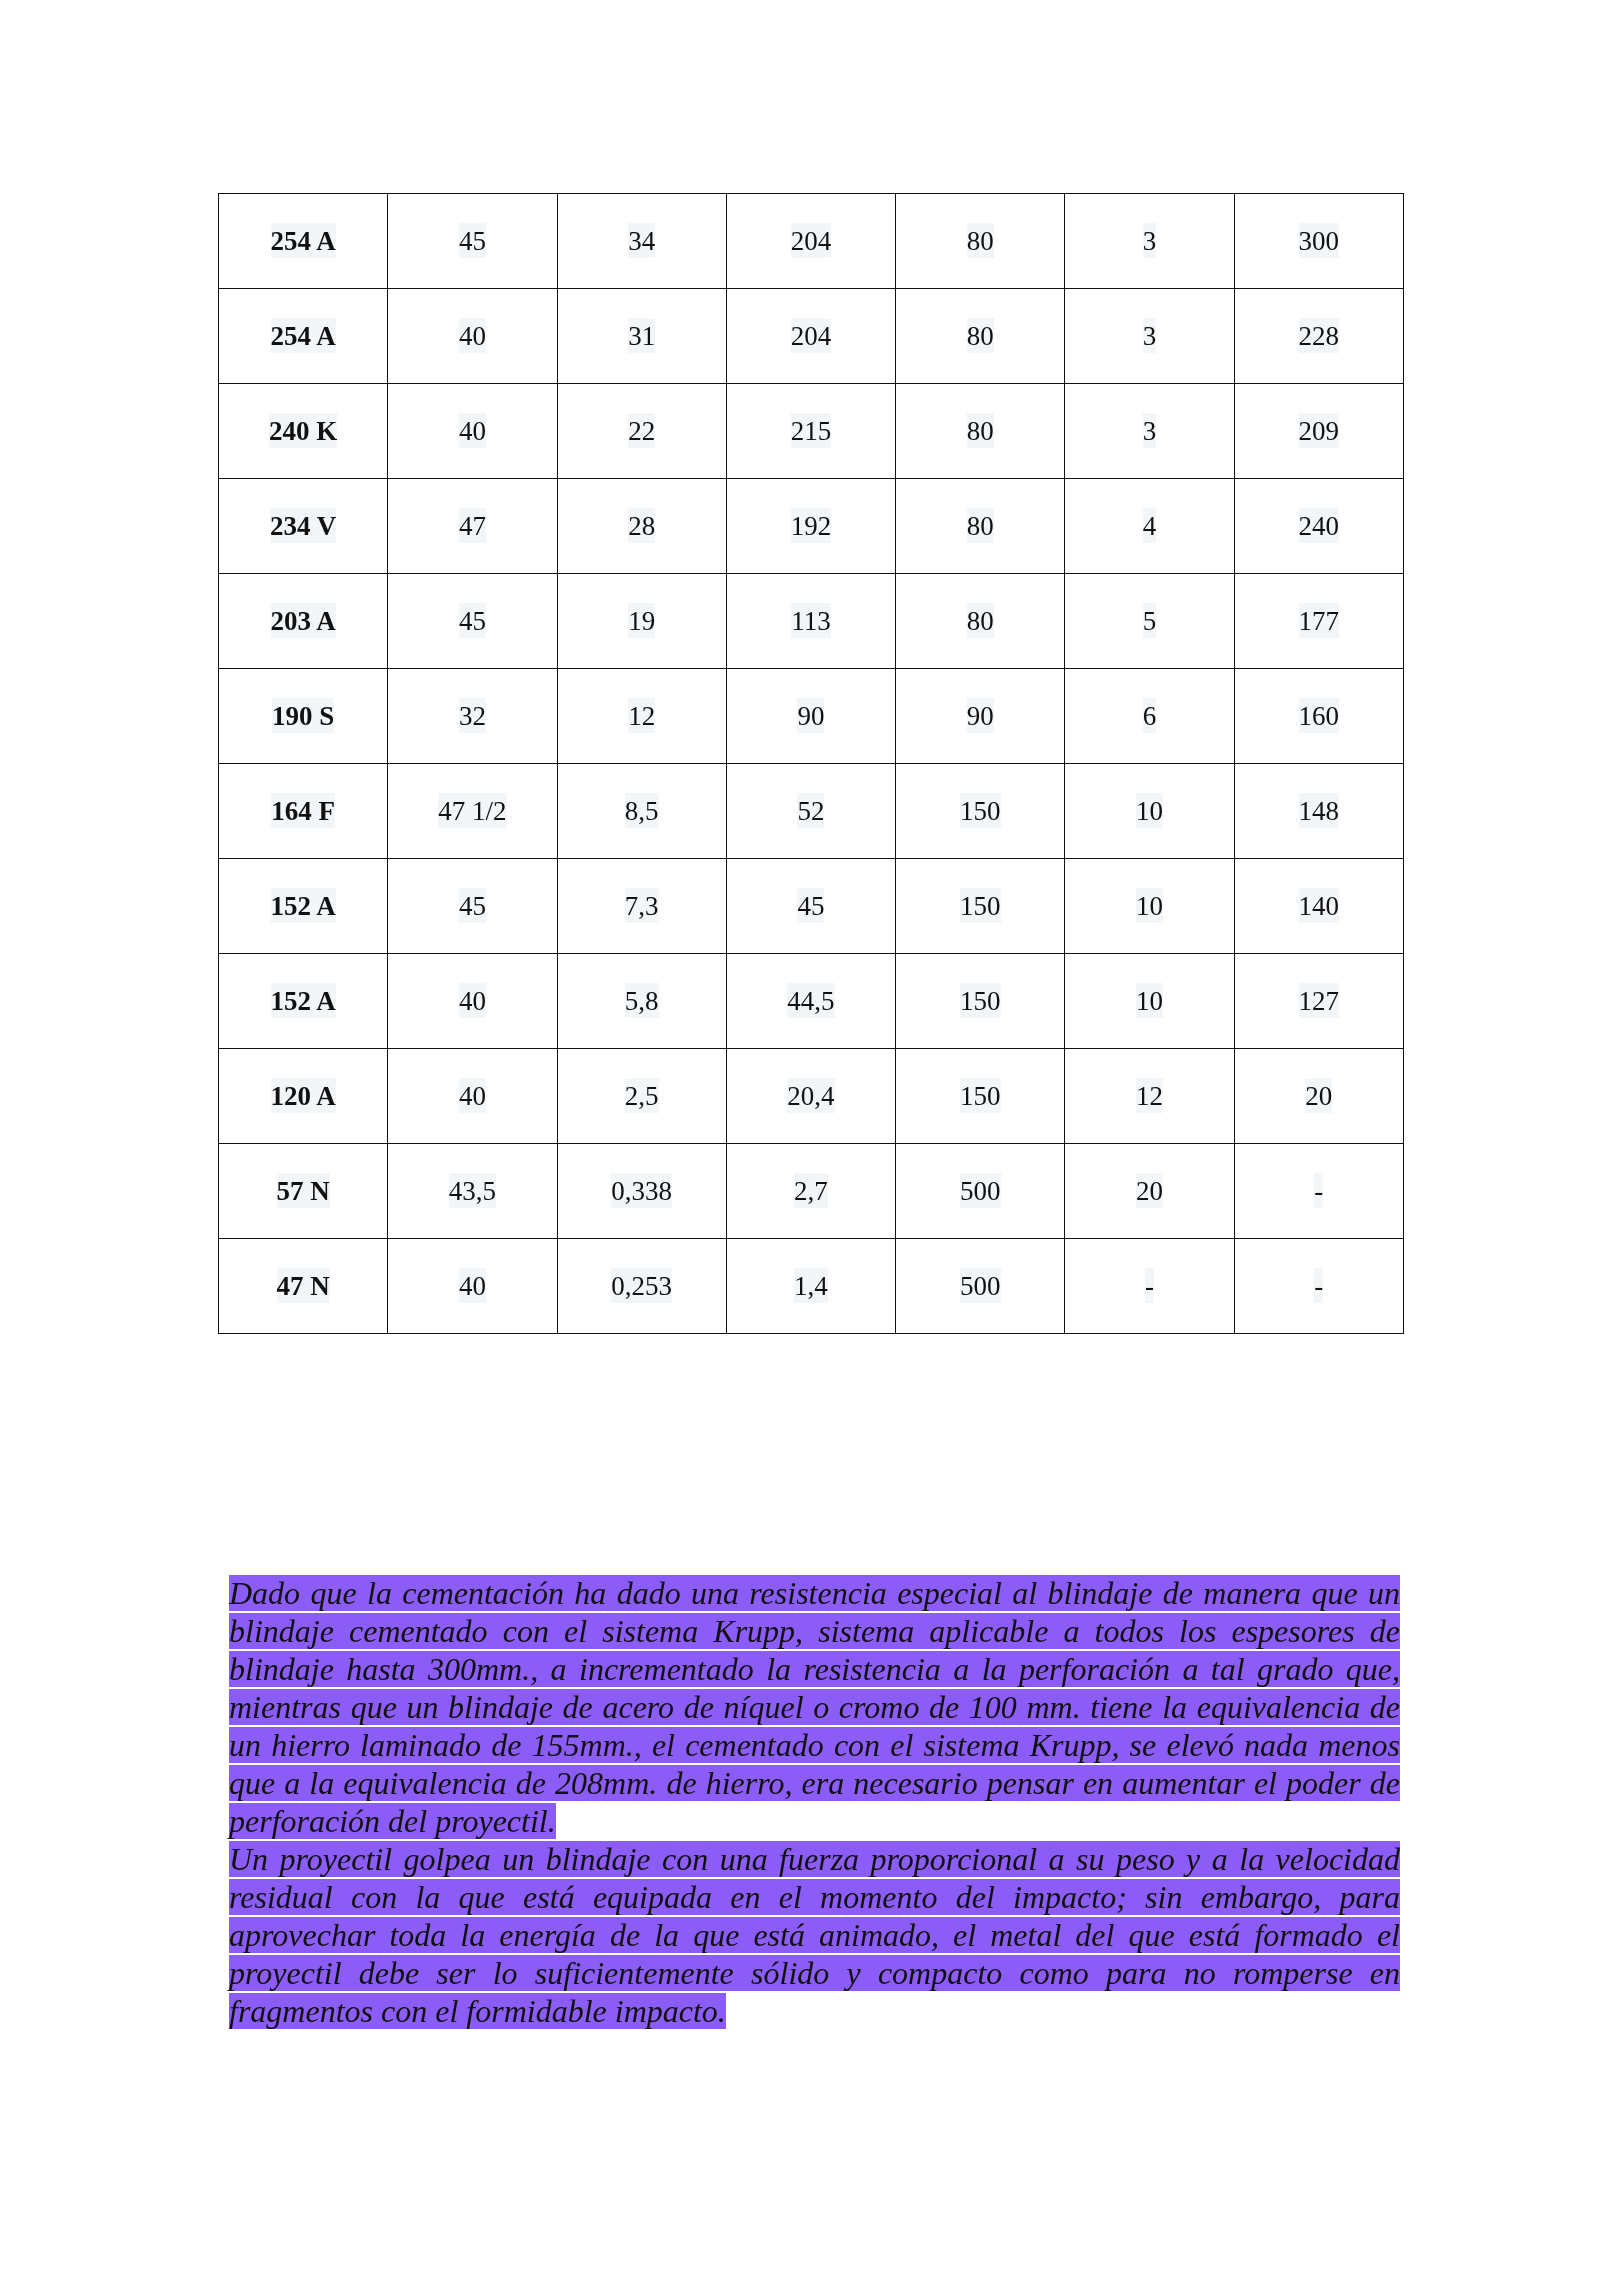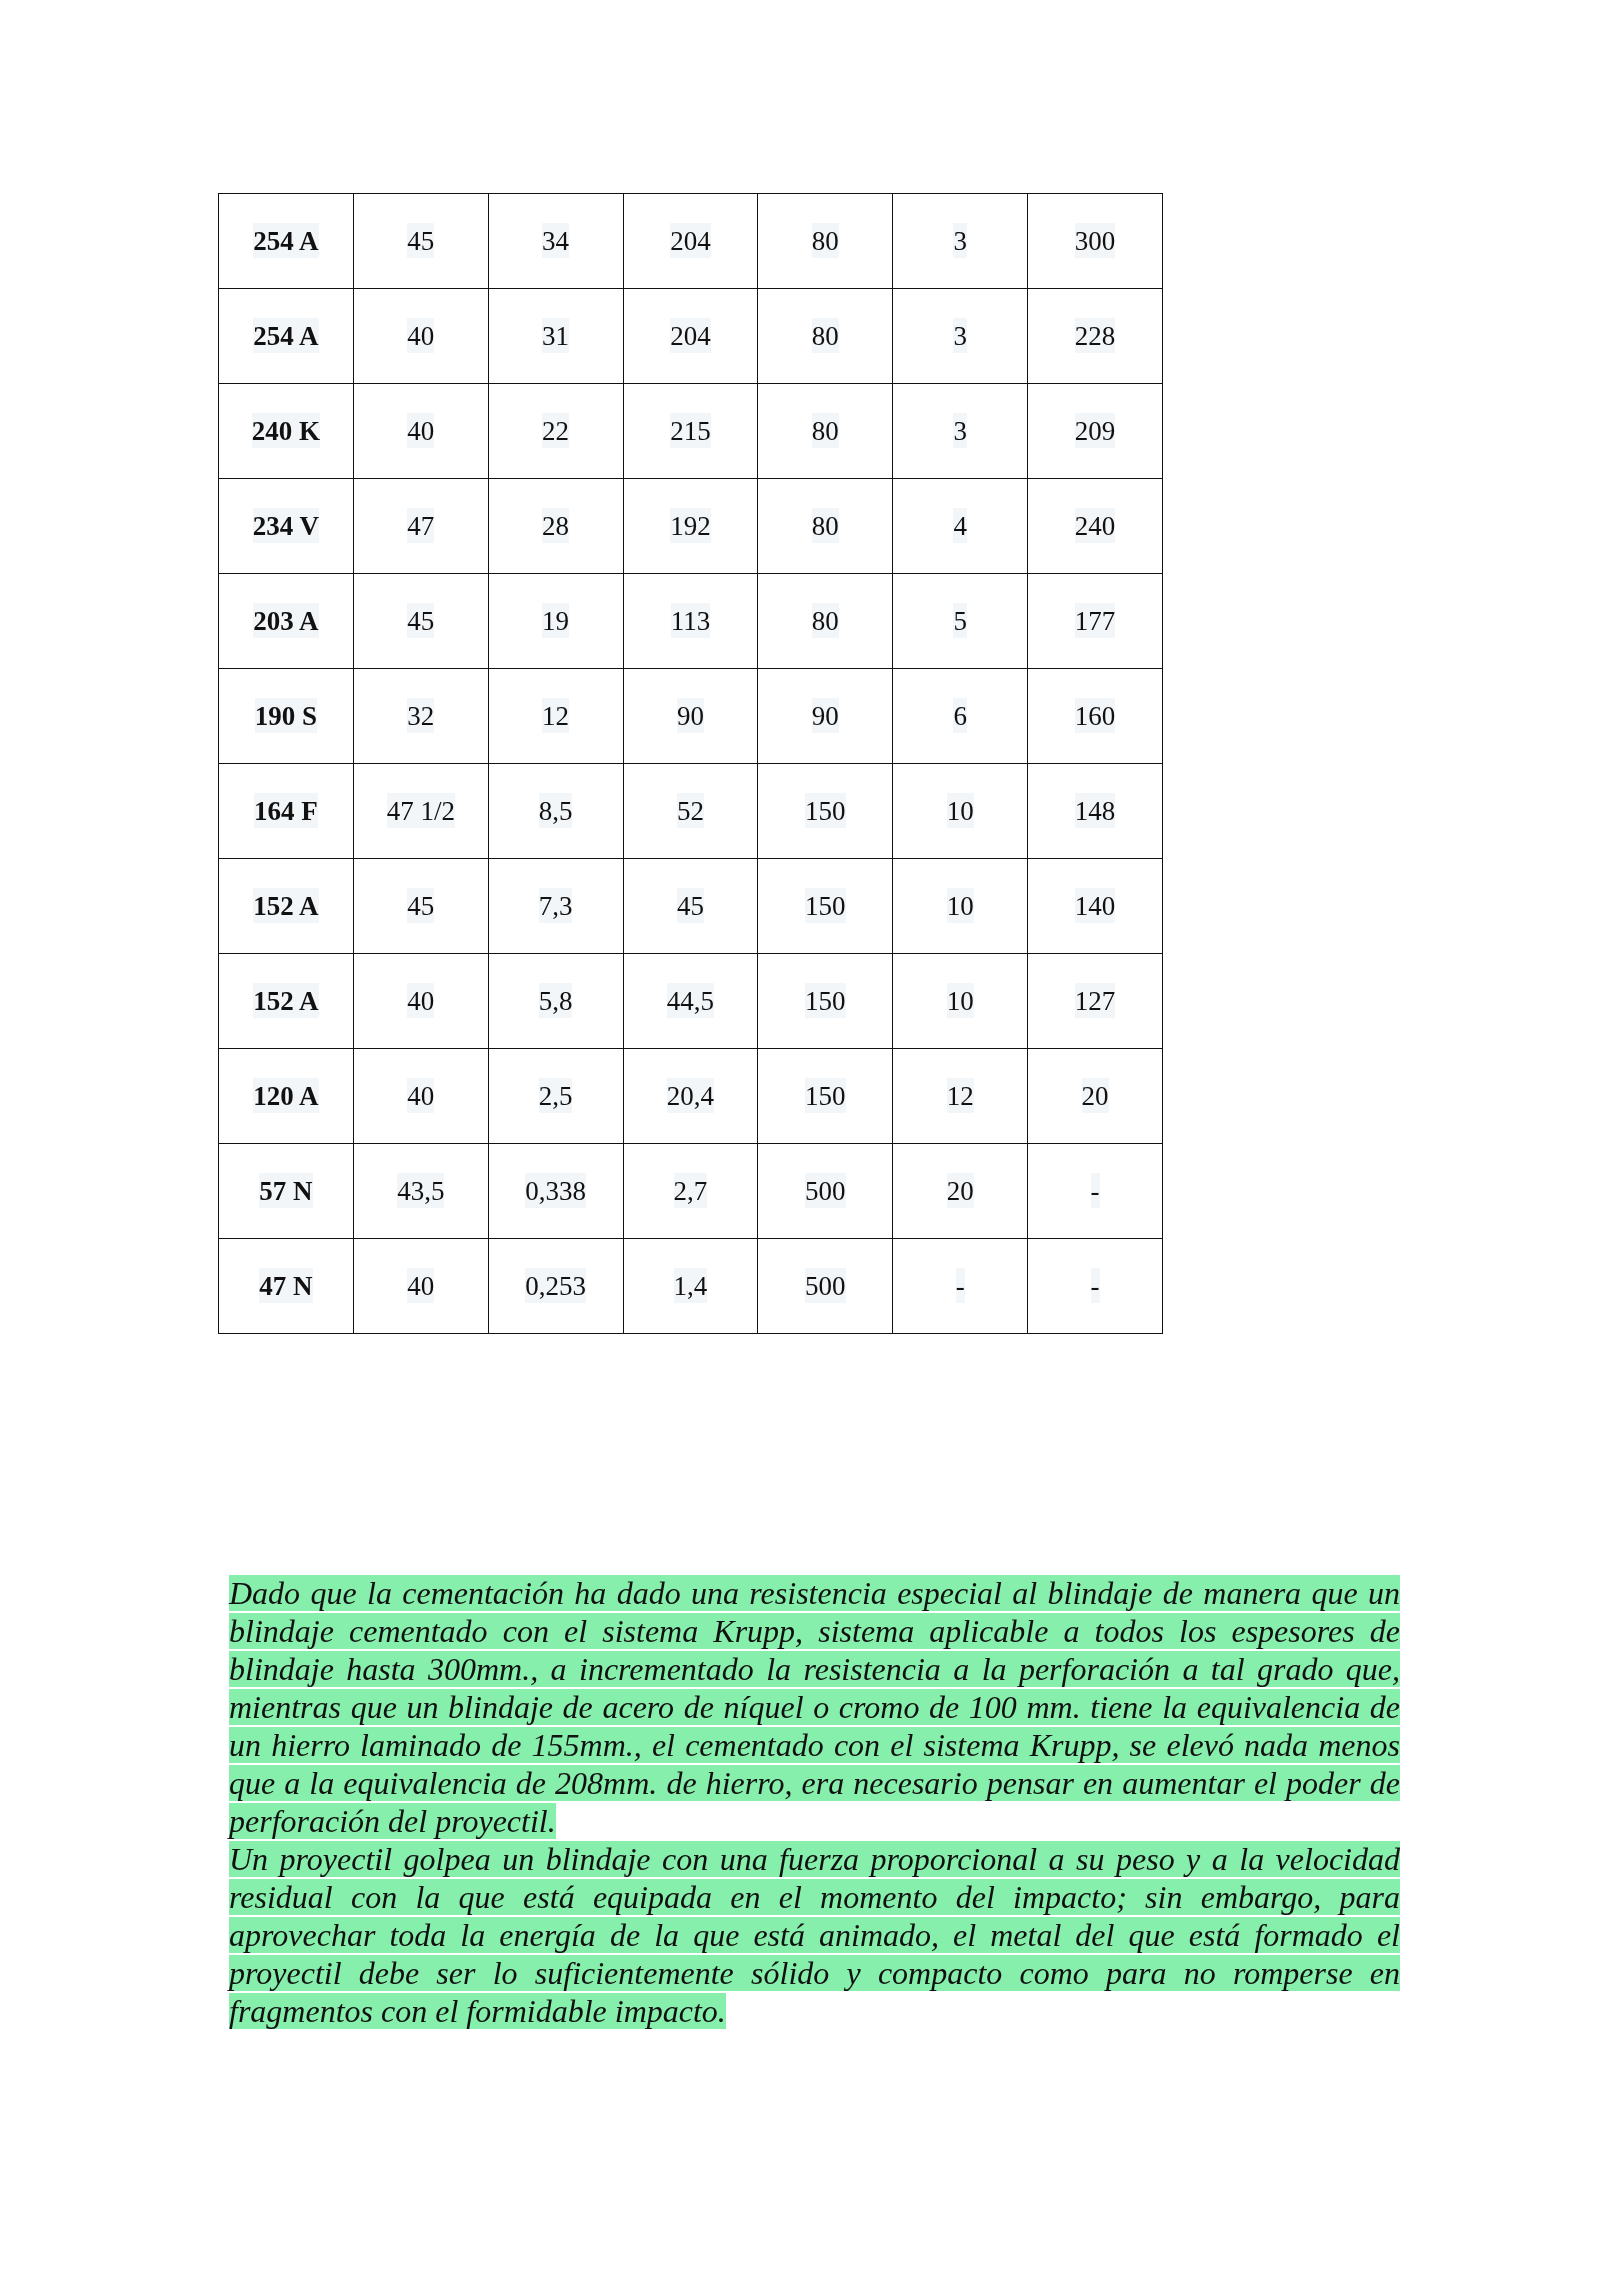--- a/index.html
+++ b/index.html
@@ -1,25 +1,25 @@
 <!DOCTYPE html>
 <html style="font-size:10.5px"><head>
 <meta charset="utf-8">
 <style>
   html, body { margin: 0; padding: 0; background: #ffffff; }
   body { width: 1623px; height: 2295px; position: relative; overflow: hidden; font-family: "Liberation Serif", "DejaVu Serif", serif; color: #111; }
   .table-wrap { position: absolute; left: 218px; top: 193px; width: 1186px; }
-  table { border-collapse: collapse; width: 945px; table-layout: fixed; }
+  table { border-collapse: collapse; width: 1186px; table-layout: fixed; }
   td { border: 1.3px solid #111; height: 94px; text-align: center; vertical-align: middle; font-size: 27px; padding: 0; }
   td.label { font-weight: bold; }
   td span { background: #f3f6f9; padding: 2.6px 0; }
   tr.last td:last-child { border-right-width: 2px; }
   .text-block { position: absolute; left: 229px; top: 1574px; width: 1171px; font-style: italic; font-size: 32px; line-height: 38px; text-align: justify; }
   .text-block p { margin: 0; }
-  .text-block p span { background: #86efac; }
+  .text-block p span { background: #8b5cf6; }
 </style>
 </head>
 <body>
 
 <div class="table-wrap">
   <table>
     <tbody id="tbody">
         <tr>
           <td class="label"><span>254 A</span></td>
           <td><span>45</span></td>

